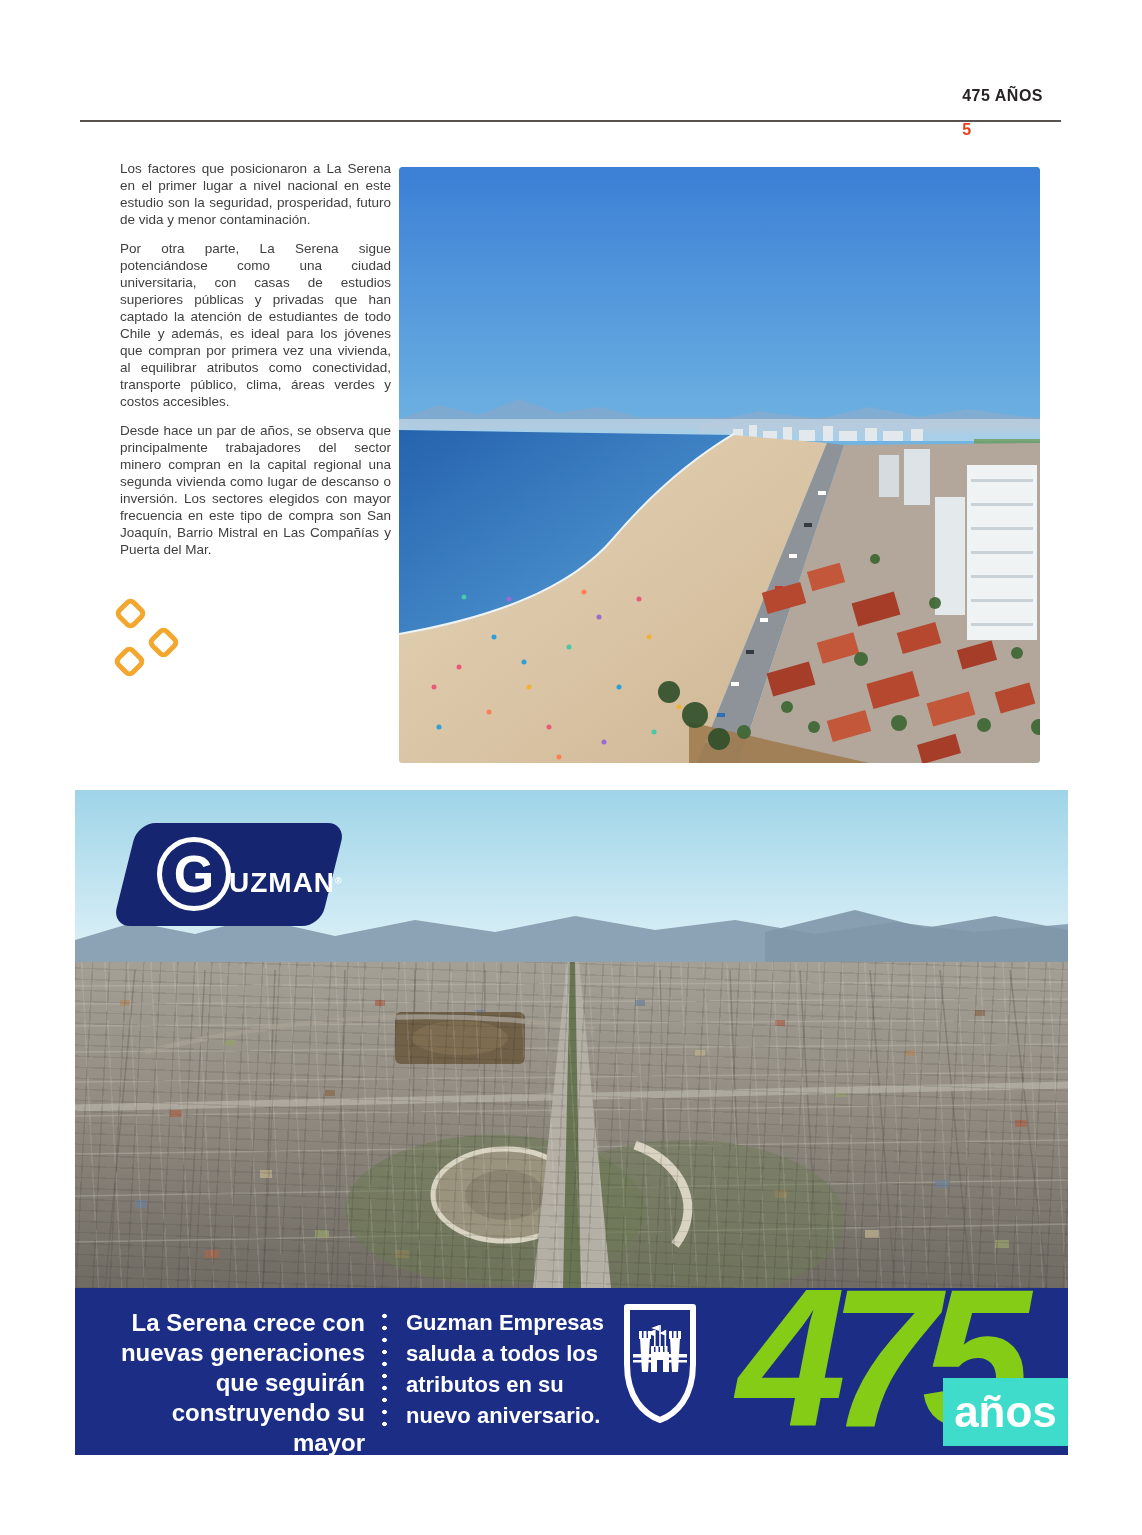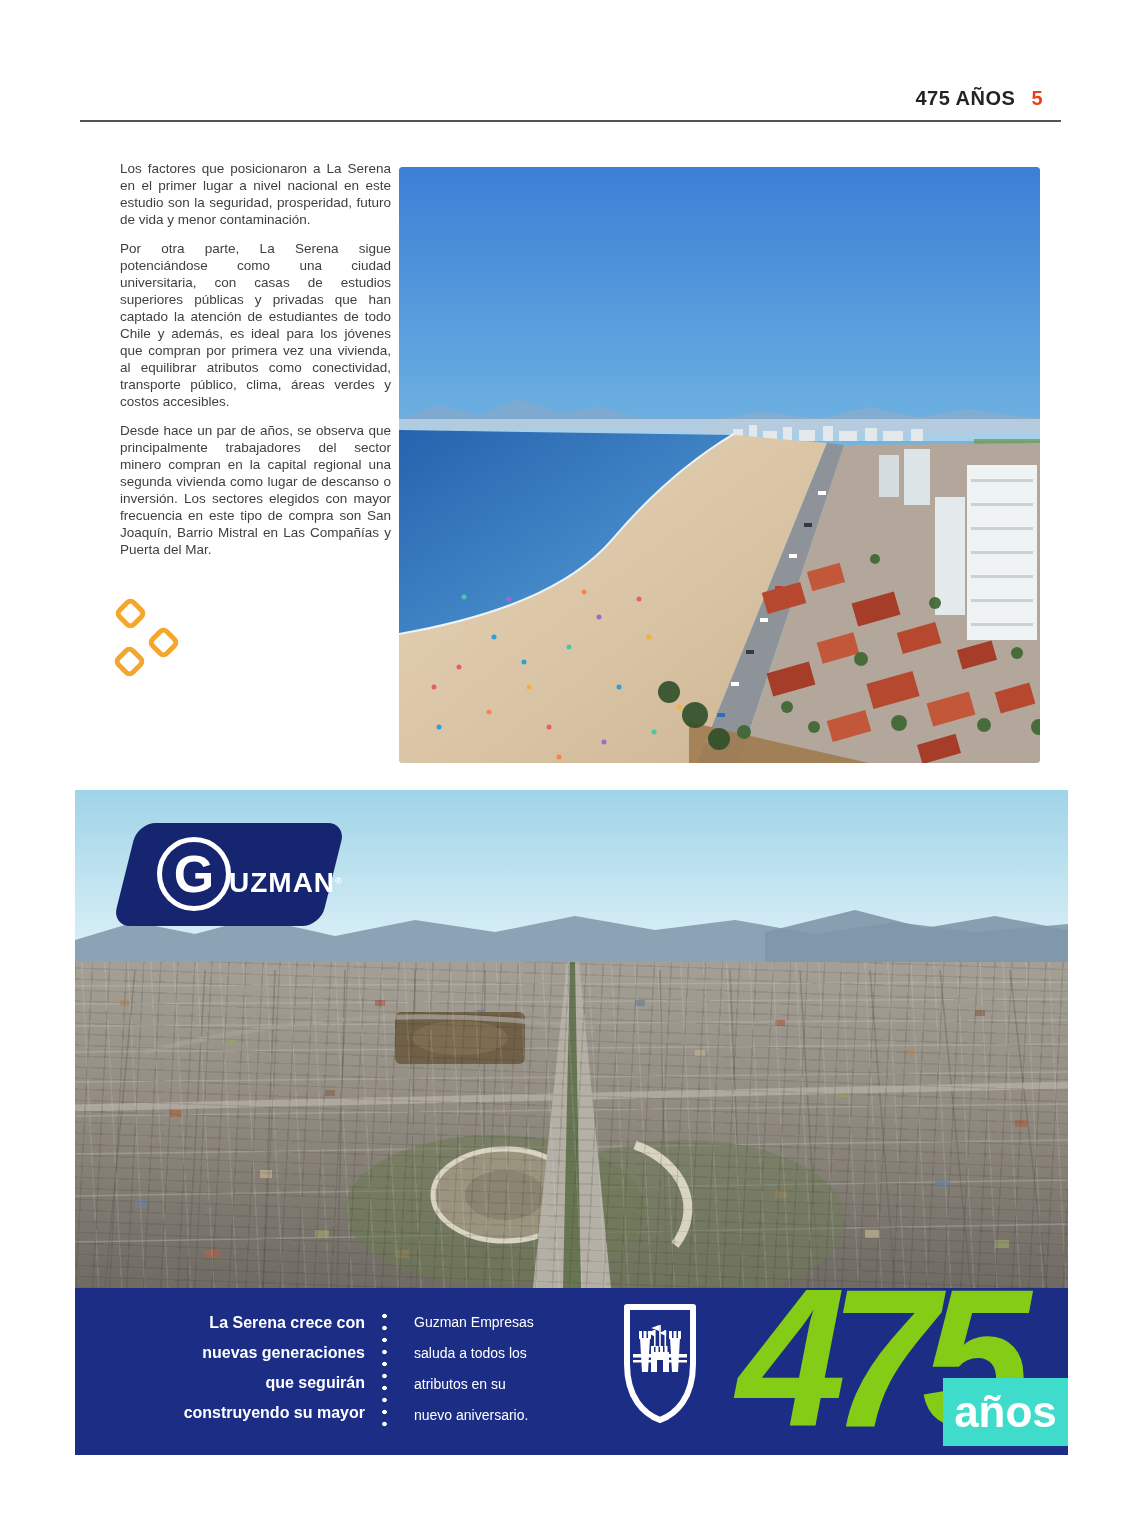--- a/index.html
+++ b/index.html
@@ -3,22 +3,22 @@
 <meta charset="utf-8">
 <style>
   html,body{margin:0;padding:0;}
   body{
     width:1142px;height:1535px;position:relative;background:#ffffff;
     font-family:"Liberation Sans",sans-serif;overflow:hidden;
   }
   
   .header-text{
     position:absolute;top:87px;right:99px;
-    font-size:20px;font-weight:bold;color:#272324;letter-spacing:.5px;
-    display:flex;align-items:baseline;gap:16px;
+    font-size:16px;font-weight:bold;color:#272324;letter-spacing:.5px;
+    display:flex;align-items:baseline;gap:16px;flex-direction:column;
   }
   .page-num{color:#e84018;}
   .header-rule{
     position:absolute;top:120px;left:80px;width:981px;height:2px;background:#59534f;
   }
   
   .article{
     position:absolute;left:120px;top:160px;width:271px;
     color:#3f3f3f;font-size:13.5px;line-height:17px;text-align:justify;
   }
@@ -66,30 +66,30 @@
     position:absolute;left:104px;top:44px;
     font-size:28px;font-weight:bold;letter-spacing:1px;
   }
   .g-reg{font-size:9px;vertical-align:8px;font-weight:bold;}
   
   .banner{
     position:absolute;left:0;bottom:0;width:993px;height:167px;background:#1c2d85;
   }
   .banner-left{
     position:absolute;left:18px;top:20px;width:272px;text-align:right;
-    color:#fff;font-weight:bold;font-size:16px;line-height:30px;
+    color:#fff;font-weight:bold;font-size:24px;line-height:30px;
   }
   .dotted-divider{
     position:absolute;left:307px;top:22px;width:5px;height:120px;
     background-image:radial-gradient(circle, #ffffff 2px, rgba(255,255,255,0) 2.6px);
     background-size:5px 12px;background-repeat:repeat-y;
   }
   .banner-mid{
-    position:absolute;left:339px;top:19px;width:210px;
-    color:#fff;font-weight:normal;font-size:14px;line-height:31px;
+    position:absolute;left:331px;top:19px;width:210px;
+    color:#fff;font-weight:bold;font-size:22px;line-height:31px;
   }
   .emblem{position:absolute;left:545px;top:14px;width:80px;height:126px;}
   .big-number{
     position:absolute;left:662px;top:-27px;z-index:1;
     font-size:196px;font-weight:bold;color:#84cc16;letter-spacing:-0.085em;line-height:1;
     white-space:nowrap;
     font-style:italic;
   }
   .years-badge{
     position:absolute;right:0;top:90px;width:125px;height:68px;z-index:2;

